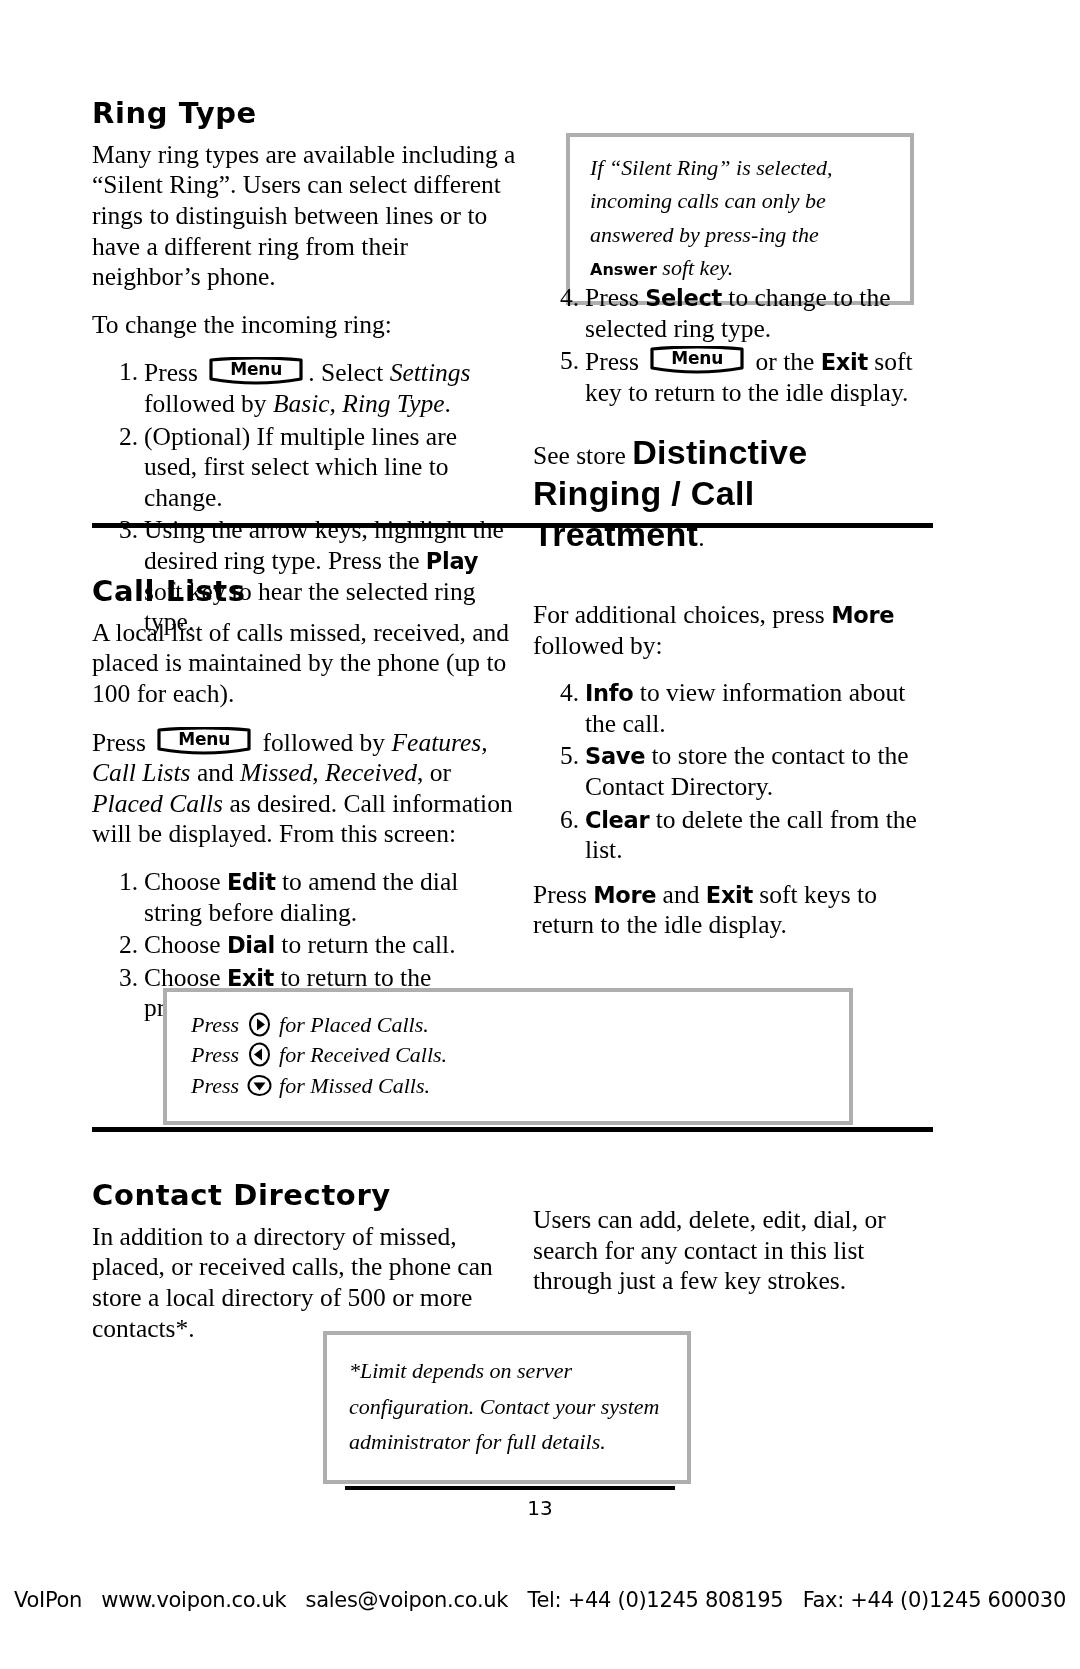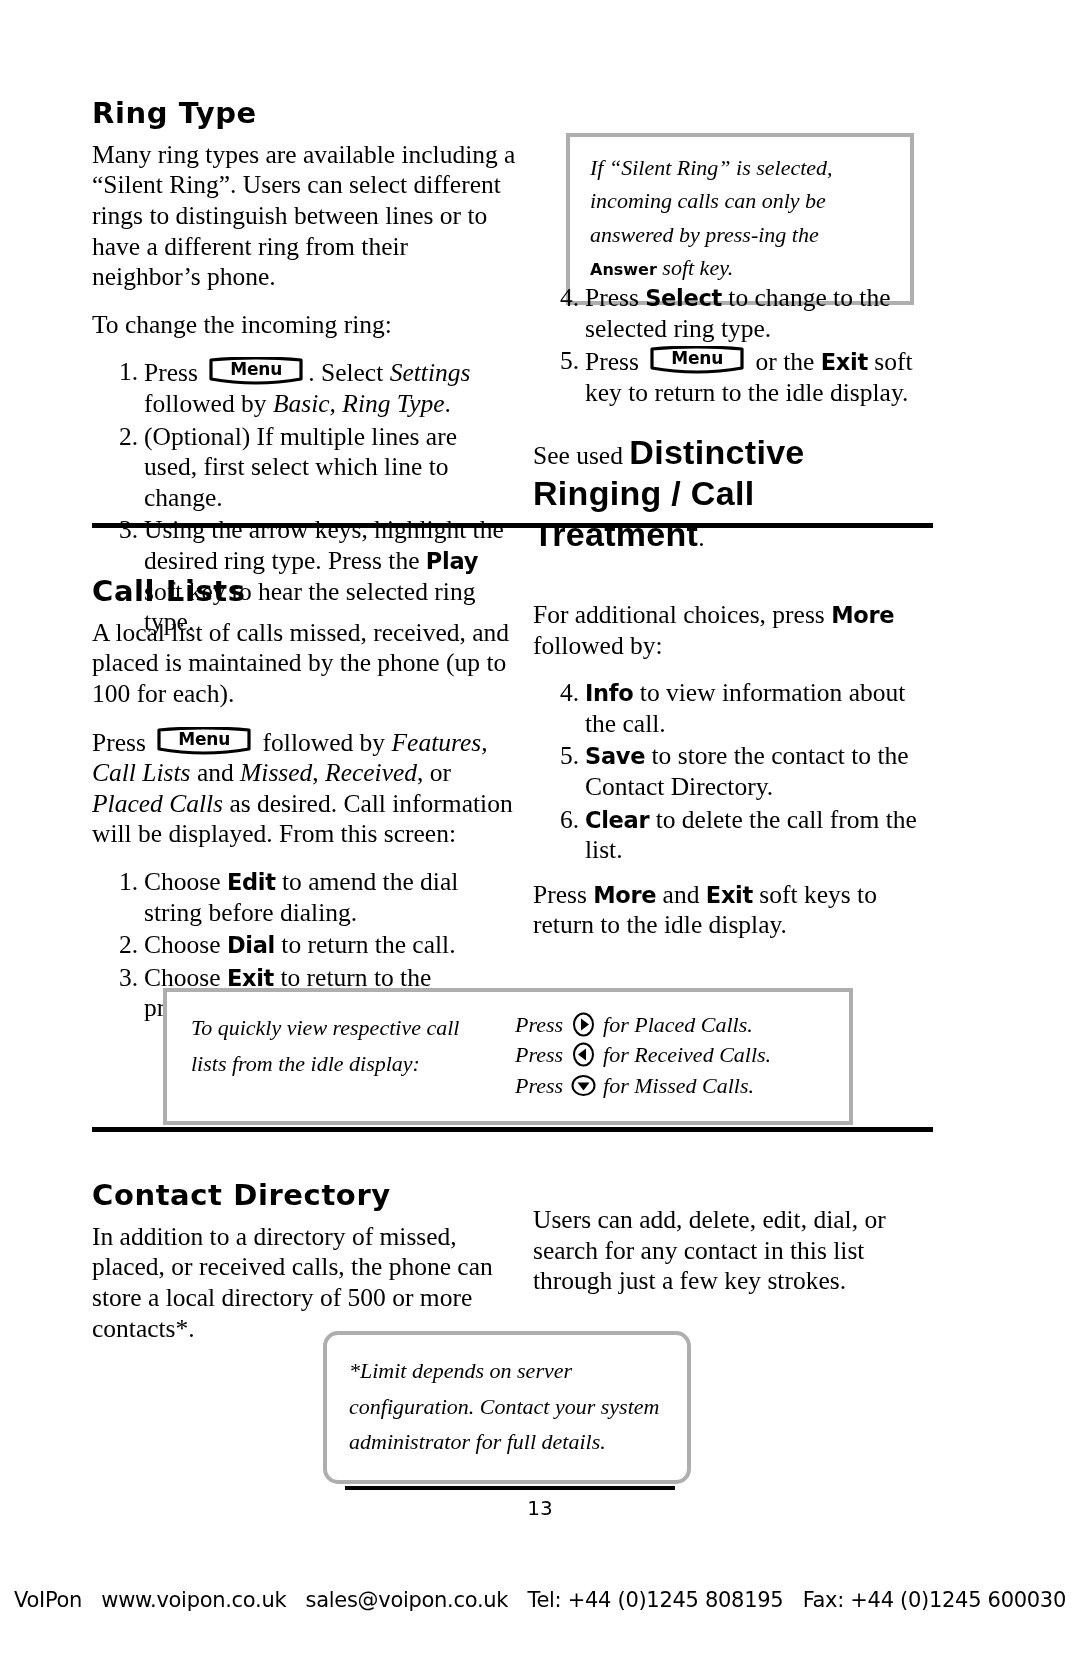--- a/index.html
+++ b/index.html
@@ -211,21 +211,21 @@
       <li>
         <span class="num">4.</span><span>Press </span><span class="key">Select</span><span> to change to the selected ring type.</span>
       </li>
       <li>
         <span class="num">5.</span><span>Press </span><span class="menukey"><svg width="98" height="30" viewBox="0 0 98 30">
               <path d="M4 3 Q49 -1 94 3 L94 22 Q49 30 4 22 Z" fill="#ffffff" stroke="#000000" stroke-width="3.2" stroke-linejoin="round"></path>
             </svg><span class="cap">Menu</span></span><span> or the </span><span class="key">Exit</span><span> soft key to return to the idle display.</span>
       </li>
     </ol>
 
-    <p class="body" style="margin-top:24px;"><span>See used </span><span class="key-lg">Distinctive Ringing / Call Treatment</span><span>.</span></p>
+    <p class="body" style="margin-top:24px;"><span>See store </span><span class="key-lg">Distinctive Ringing / Call Treatment</span><span>.</span></p>
   </div>
 
   <div class="rule" style="position:absolute; left:92px; top:523px; width:841px;"></div>
 
   <div class="col-left" style="top:558px;">
     <h2 class="section-heading">Call Lists</h2>
     <p class="body">A local list of calls missed, received, and placed is maintained by the phone (up to 100 for each).</p>
 
     <p class="body"><span>Press </span><span class="menukey"><svg width="98" height="30" viewBox="0 0 98 30">
             <path d="M4 3 Q49 -1 94 3 L94 22 Q49 30 4 22 Z" fill="#ffffff" stroke="#000000" stroke-width="3.2" stroke-linejoin="round"></path>
@@ -257,21 +257,20 @@
       <li>
         <span class="num">6.</span><span class="key">Clear</span><span> to delete the call from the list.</span>
       </li>
     </ol>
 
     <p class="body"><span>Press </span><span class="key">More</span><span> and </span><span class="key">Exit</span><span> soft keys to return to the idle display.</span></p>
   </div>
 
   <div class="note" style="position:absolute; left:163px; top:988px; width:690px; padding:18px 24px 20px 24px;">
     <div style="display:flex; gap:24px;">
-      <p style="flex:0 0 300px; line-height:1.65;">To quickly view respective call lists from the idle display:</p>
       <div style="flex:1;">
         <p style="line-height:1.38;"><span>Press </span><span class="navkey"><svg width="25" height="25" viewBox="0 0 25 25">
                 <ellipse cx="12.5" cy="12.5" rx="9.5" ry="11" fill="#fff" stroke="#000" stroke-width="2"></ellipse>
                 <path d="M10 6.5 L10 18.5 L18 12.5 Z" fill="#000"></path>
               </svg></span><span> for Placed Calls.</span></p>
         <p style="line-height:1.38;"><span>Press </span><span class="navkey"><svg width="25" height="25" viewBox="0 0 25 25">
                 <ellipse cx="12.5" cy="12.5" rx="9.5" ry="11" fill="#fff" stroke="#000" stroke-width="2"></ellipse>
                 <path d="M15 6.5 L15 18.5 L7 12.5 Z" fill="#000"></path>
               </svg></span><span> for Received Calls.</span></p>
         <p style="line-height:1.38;"><span>Press </span><span class="navkey"><svg width="25" height="25" viewBox="0 0 25 25">
@@ -286,21 +285,21 @@
 
   <div class="col-left" style="top:1162px;">
     <h2 class="section-heading">Contact Directory</h2>
     <p class="body">In addition to a directory of missed, placed, or received calls, the phone can store a local directory of 500 or more contacts*.</p>
   </div>
 
   <div class="col-right" style="top:1205px;">
     <p class="body">Users can add, delete, edit, dial, or search for any contact in this list through just a few key strokes.</p>
   </div>
 
-  <div class="note" style="position:absolute; left:323px; top:1331px; width:368px; padding:18px 22px 20px 22px;border-radius:15px;">
+  <div class="note" style="position:absolute; left:323px; top:1331px; width:368px; padding:18px 22px 20px 22px;">
     <p style="line-height:1.62;">*Limit depends on server configuration.  Contact your system administrator for full details.</p>
   </div>
 
   <div class="pagenum-rule"></div>
   <div class="pagenum">13</div>
 
   <div class="footer">
     <span>VoIPon</span>
     <span>www.voipon.co.uk</span>
     <span>sales@voipon.co.uk</span>

